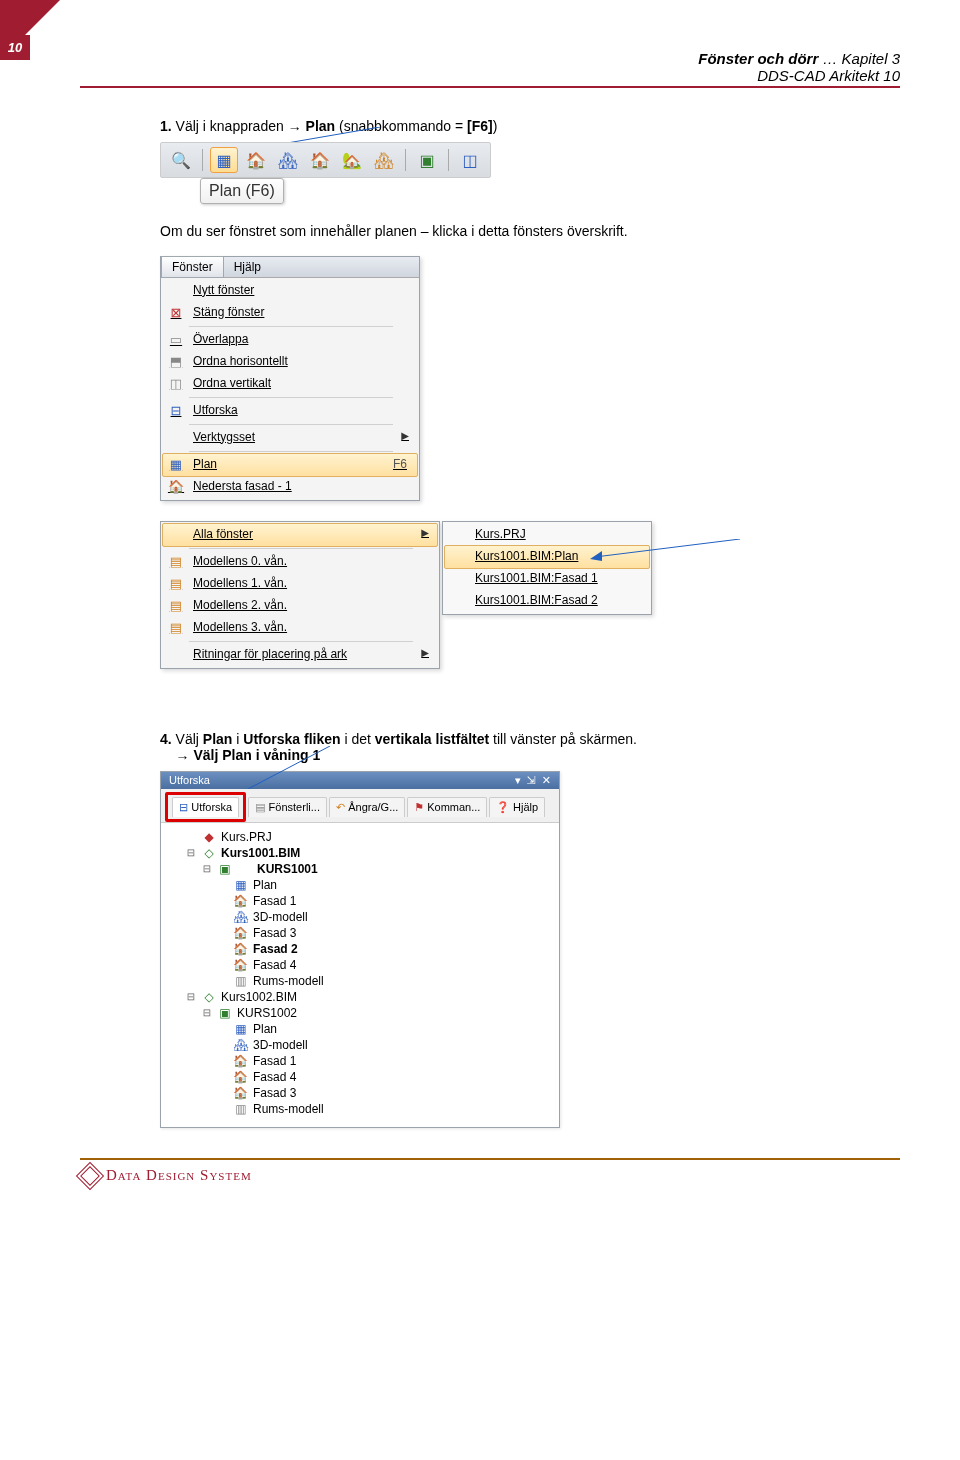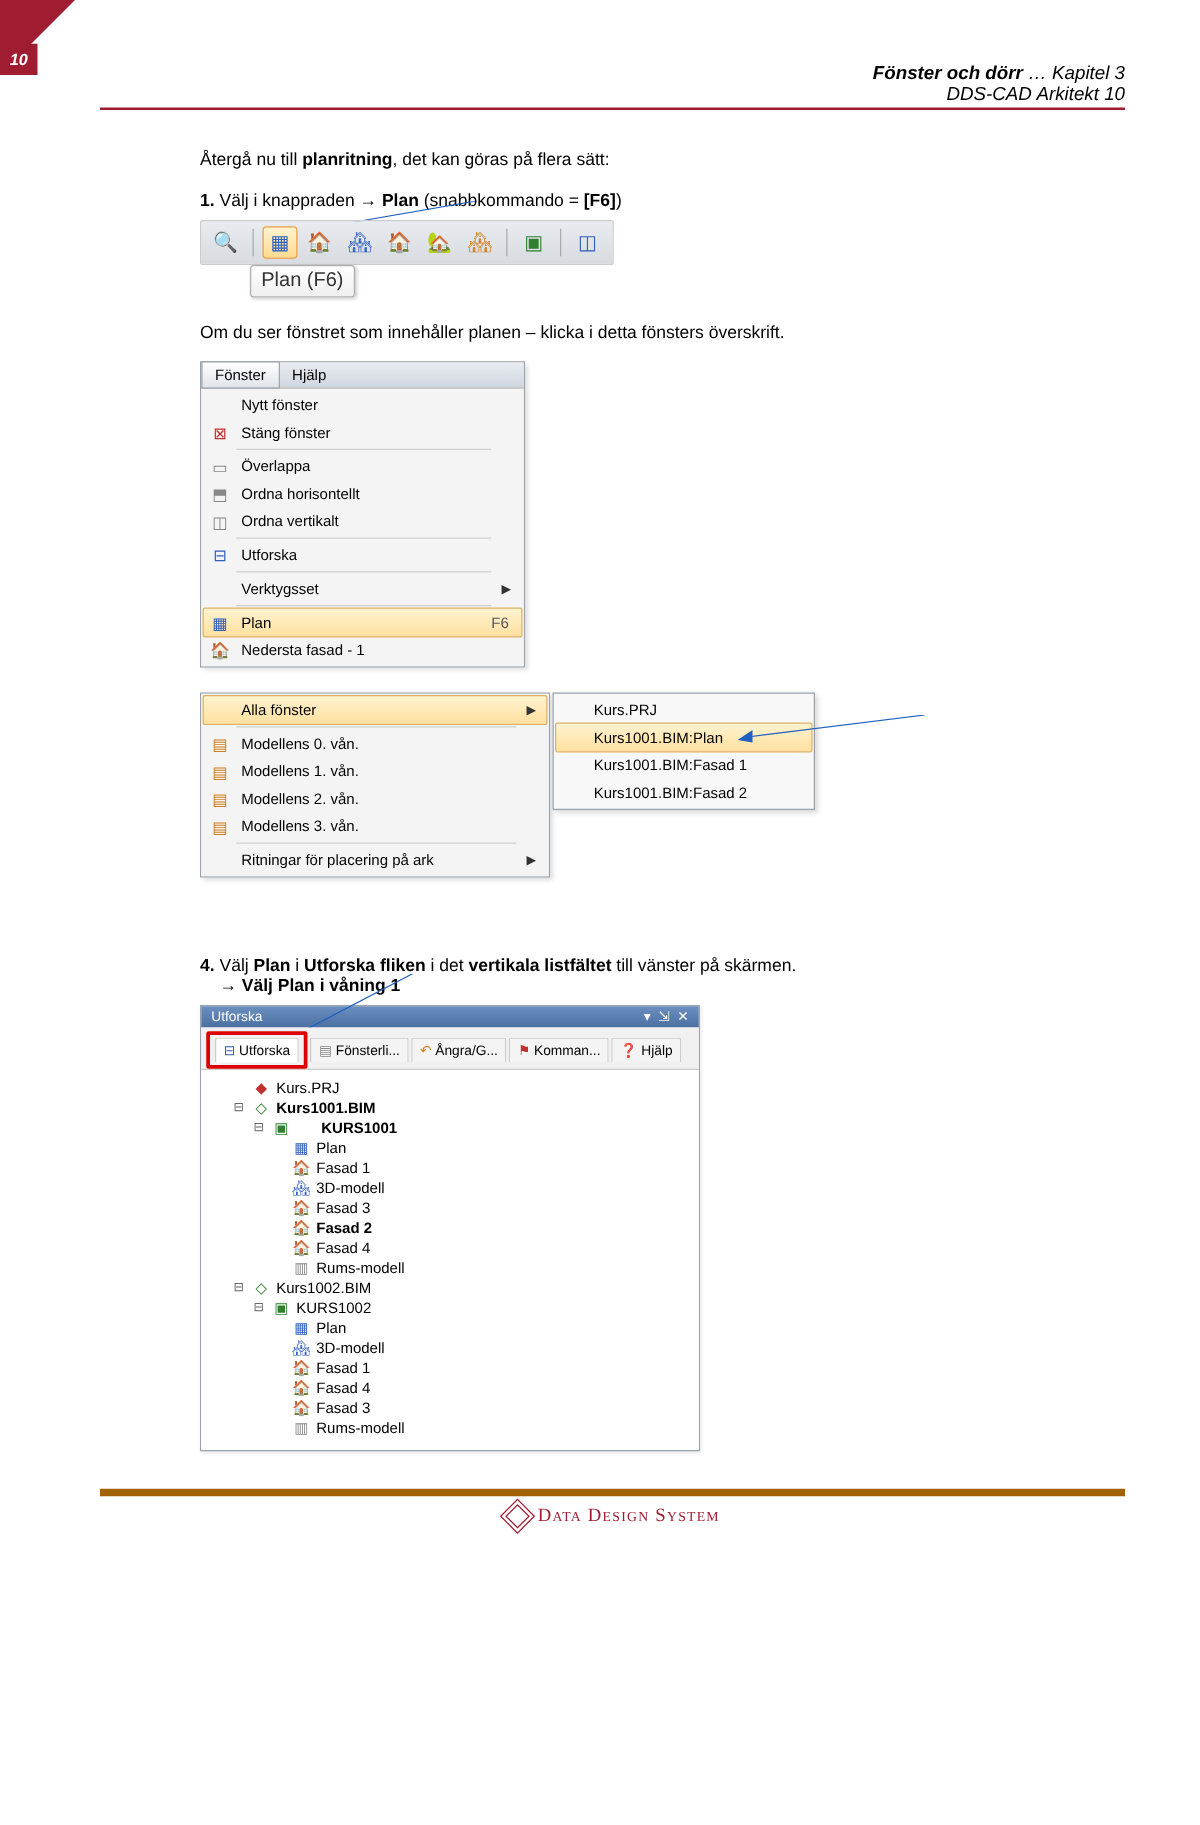--- a/index.html
+++ b/index.html
@@ -25,21 +25,21 @@
   .tb-sep { width: 1px; height: 22px; background: #aaa; margin: 0 3px; }
   .tooltip { position: absolute; top: 36px; left: 40px; background: linear-gradient(#fff,#f0f0f0); border: 1px solid #b0b0b0; border-radius: 3px; padding: 3px 8px; font-size: 16px; color: #333; box-shadow: 1px 1px 3px rgba(0,0,0,0.2); }
   .toolbar-wrap { position: relative; height: 80px; }
   
   
   .menu-ss { border: 1px solid #9aa3ab; background: #f8f8f8; width: 260px; font-size: 12px; margin-bottom: 20px; box-shadow: 2px 2px 4px rgba(0,0,0,0.15); }
   .menu-bar { display: flex; background: linear-gradient(#e8ecf2,#d0d6de); border-bottom: 1px solid #aaa; }
   .menu-bar-item { padding: 3px 10px; }
   .menu-bar-item.active { background: linear-gradient(#fff,#e0e4ea); border: 1px solid #a0a8b0; margin: -1px 0; }
   .menu-body { background: #f4f4f4; padding: 2px; }
-  .mi { display: flex; align-items: center; padding: 3px 4px; gap: 8px; }
+  .mi { display: flex; align-items: flex-start; padding: 3px 4px; gap: 8px; text-decoration: underline; }
   .mi-ico { width: 18px; height: 16px; display: inline-flex; align-items: center; justify-content: center; font-size: 13px; }
   .mi-label { flex: 1; }
   .mi-shortcut { color: #555; padding-right: 6px; }
   .mi-sep { height: 1px; background: #d0d0d0; margin: 2px 24px 2px 26px; }
   .mi.sel { background: linear-gradient(#fff3d0,#ffe0a0); border: 1px solid #e0b060; border-radius: 2px; margin: -1px; }
   .mi-arrow { font-size: 10px; color: #333; padding-right: 4px; }
   
   
   .cascade-wrap { position: relative; display: inline-block; height: 190px; margin-bottom: 20px; }
   .cascade-left { width: 280px; }
@@ -54,21 +54,21 @@
   .tab.active { background: #fff; }
   .tab-hl { border: 3px solid #d00; padding: 2px 4px; border-radius: 2px; }
   .tree { padding: 6px 4px 10px 8px; background: #fff; }
   .tree-row { display: flex; align-items: center; gap: 4px; padding: 1px 0; }
   .tree-ico { width: 16px; height: 14px; display: inline-flex; align-items: center; justify-content: center; font-size: 12px; }
   .ti1 { padding-left: 16px; }
   .ti2 { padding-left: 32px; }
   .ti3 { padding-left: 48px; }
   .tree-toggle { width: 12px; display: inline-block; text-align: center; color: #666; font-size: 10px; }
   
-  .footer { position: relative; margin: 30px 60px 20px 80px; border-top: 6px solid #a16207; padding-top: 6px; text-align: center; }
+  .footer { position: relative; margin: 30px 60px 20px 80px; border-top: 2px solid #a16207; padding-top: 6px; text-align: left; }
   .footer-logo { display: inline-flex; align-items: center; gap: 6px; color: #a01c30; font-variant: small-caps; letter-spacing: 1px; font-size: 15px; font-family: Georgia, serif; }
   .footer-logo-icon { width: 20px; height: 20px; display: inline-block; position: relative; }
   .footer-logo-icon::before { content: ""; position: absolute; inset: 0; border: 1px solid #a01c30; transform: rotate(45deg); }
   .footer-logo-icon::after { content: ""; position: absolute; inset: 3px; border: 1px solid #a01c30; transform: rotate(45deg); }
   
   
   .c-red { color: #c03030; }
   .c-blue { color: #3060c0; }
   .c-orange { color: #d08020; }
   .c-green { color: #308030; }
@@ -84,23 +84,20 @@
 
 <div class="header">
   <div class="header-left">
     <b>Fönster och dörr</b><span> … Kapitel 3</span>
   </div>
   <div class="header-right">DDS-CAD Arkitekt 10</div>
 </div>
 
 <div class="content">
 
-  <p class="para">
-    <span>Återgå nu till </span><b>planritning</b><span>, det kan göras på flera sätt:</span>
-  </p>
 
   
   <p class="step">
     <span class="step-num">1.</span>
     <span>Välj i knappraden → </span><b>Plan</b><span> (snabbkommando = </span><b>[F6]</b><span>)</span>
   </p>
 
   <div class="toolbar-wrap">
     <svg class="callout" style="top:-15px;left:70px" width="160" height="28">
         <line x1="150" y1="0" x2="5" y2="25" stroke="#2060c0" stroke-width="1"></line>

